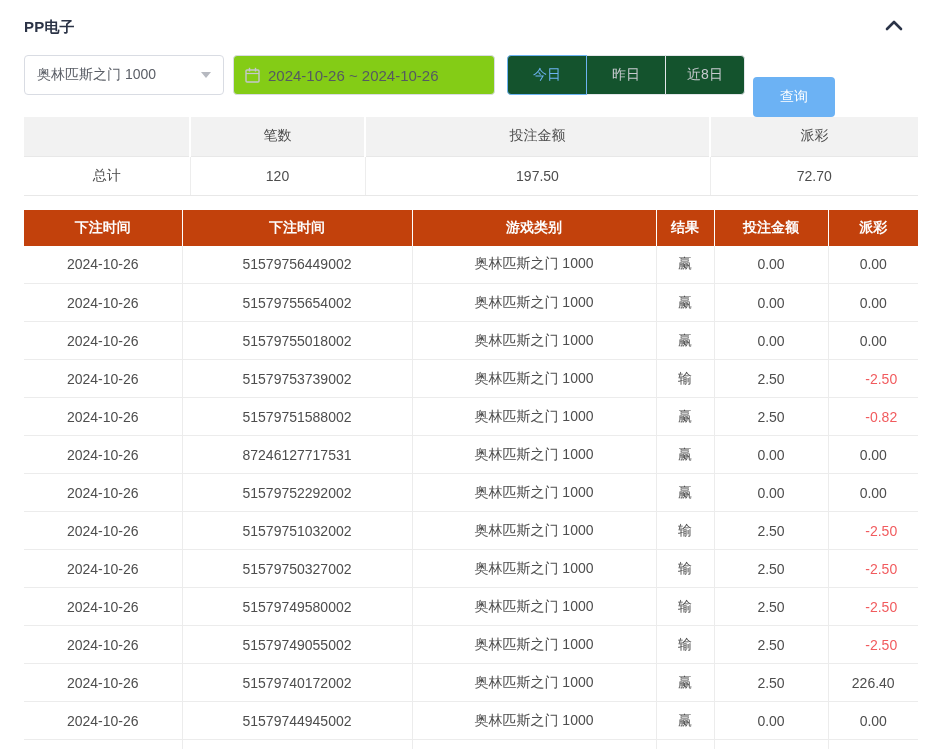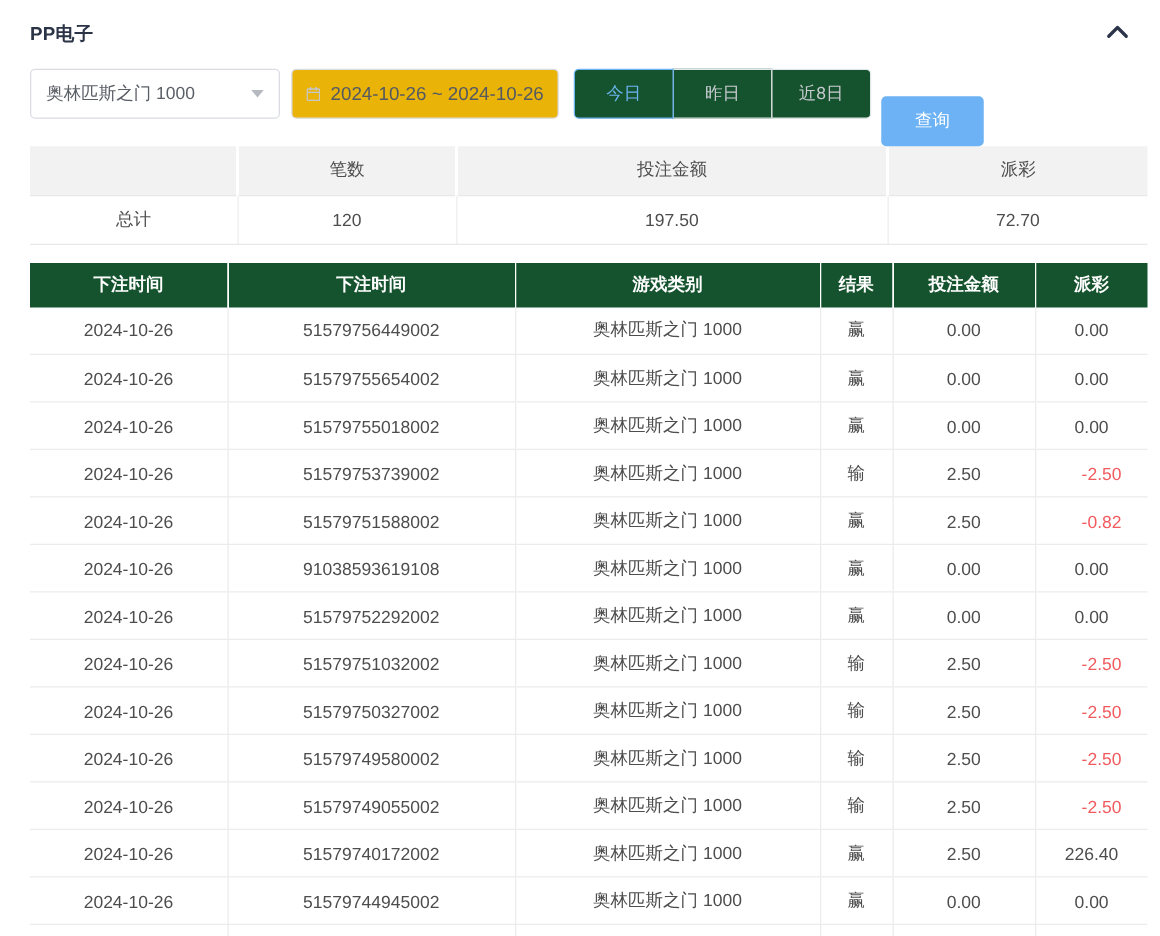--- a/index.html
+++ b/index.html
@@ -10,21 +10,21 @@
   
   .panel-head { display:flex; justify-content:space-between; align-items:flex-start; padding:18px 24px 0 24px; }
   .panel-title { font-size:15px; font-weight:700; color:#2b3346; letter-spacing:.2px; }
   .collapse-btn { width:20px; height:14px; cursor:pointer; display:flex; align-items:center; justify-content:center; }
 
   
   .controls { display:flex; align-items:center; margin:18px 24px 0 24px; height:40px; }
   .select-box { width:200px; height:40px; border:1px solid #d9dce3; border-radius:4px; display:flex; align-items:center; justify-content:space-between; padding:0 12px; cursor:pointer; background:#fff; }
   .select-box .sel-text { font-size:14px; color:#5a5e66; }
   .caret-down { width:0; height:0; border-left:5px solid transparent; border-right:5px solid transparent; border-top:6px solid #b6b9c0; }
-  .date-box { margin-left:9px; width:214px; height:40px; border:1px solid #d9dce3; border-radius:4px; display:flex; align-items:center; padding:0 11px; cursor:pointer; background:#eab308; }
+  .date-box { margin-left:9px; width:262px; height:40px; border:1px solid #d9dce3; border-radius:4px; display:flex; align-items:center; padding:0 11px; cursor:pointer; background:#84cc16; }
   .date-box .date-text { font-size:15px; color:#555a61; margin-left:8px; white-space:nowrap; }
   .btn-group { display:flex; margin-left:12px; }
   .range-btn { width:80px; height:40px; background:#14532d; border:1px solid #e3e6ea; color:#c7cacf; font-size:14px; cursor:pointer; margin-left:-1px; font-family:inherit; }
   .range-btn:first-child { border-radius:4px 0 0 4px; margin-left:0; }
   .range-btn:last-child { border-radius:0 4px 4px 0; }
   .range-btn.active { border:1px solid #6db3f2; color:#6db3f2; position:relative; z-index:2; border-radius:4px 0 0 4px; }
   .query-btn { margin-left:8px; width:82px; height:40px; background:#6cb2f4; border:none; border-radius:4px; color:#fff; font-size:14px; cursor:pointer; font-family:Liberation Serif, serif;margin-top:44px; }
 
   
   table { border-collapse:collapse; table-layout:fixed; width:894px; }
@@ -32,21 +32,21 @@
 
   
   .summary-table { margin:22px 24px 0 24px; }
   .summary-table th { height:39px; background:#f2f2f2; font-weight:400; color:#4d4d4d; border-right:2px solid #fff; border-bottom:1px solid #e8e8e8; }
   .summary-table th:last-child { border-right:none; }
   .summary-table td { height:39px; color:#4d4d4d; background:#fff; border-right:1px solid #ededed; border-bottom:1px solid #e8e8e8; }
   .summary-table td:last-child { border-right:none; }
 
   
   .records-table { margin:14px 24px 0 24px; }
-  .records-table th { height:36px; background:#14532d; color:#fdfdfd; font-weight:700; border-right:1px solid #fff; }
+  .records-table th { height:36px; background:#c2410c; color:#fdfdfd; font-weight:700; border-right:1px solid #fff; }
   .records-table th:last-child { border-right:none; }
   .records-table td { height:38px; background:#fff; color:#4d4d4d; border-right:1px solid #ececec; border-bottom:1px solid #ececec; }
   .records-table td:last-child { border-right:none; }
   .records-table td.neg { color:#f15b5e;padding-left:16px; }
 </style>
 </head>
 <body>
 
 <div class="page">
 
@@ -164,21 +164,21 @@
         <tr>
           <td>2024-10-26</td>
           <td>51579751588002</td>
           <td>奥林匹斯之门 1000</td>
           <td>赢</td>
           <td>2.50</td>
           <td class="neg">-0.82</td>
         </tr>
         <tr>
           <td>2024-10-26</td>
-          <td>91038593619108</td>
+          <td>87246127717531</td>
           <td>奥林匹斯之门 1000</td>
           <td>赢</td>
           <td>0.00</td>
           <td>0.00</td>
         </tr>
         <tr>
           <td>2024-10-26</td>
           <td>51579752292002</td>
           <td>奥林匹斯之门 1000</td>
           <td>赢</td>

